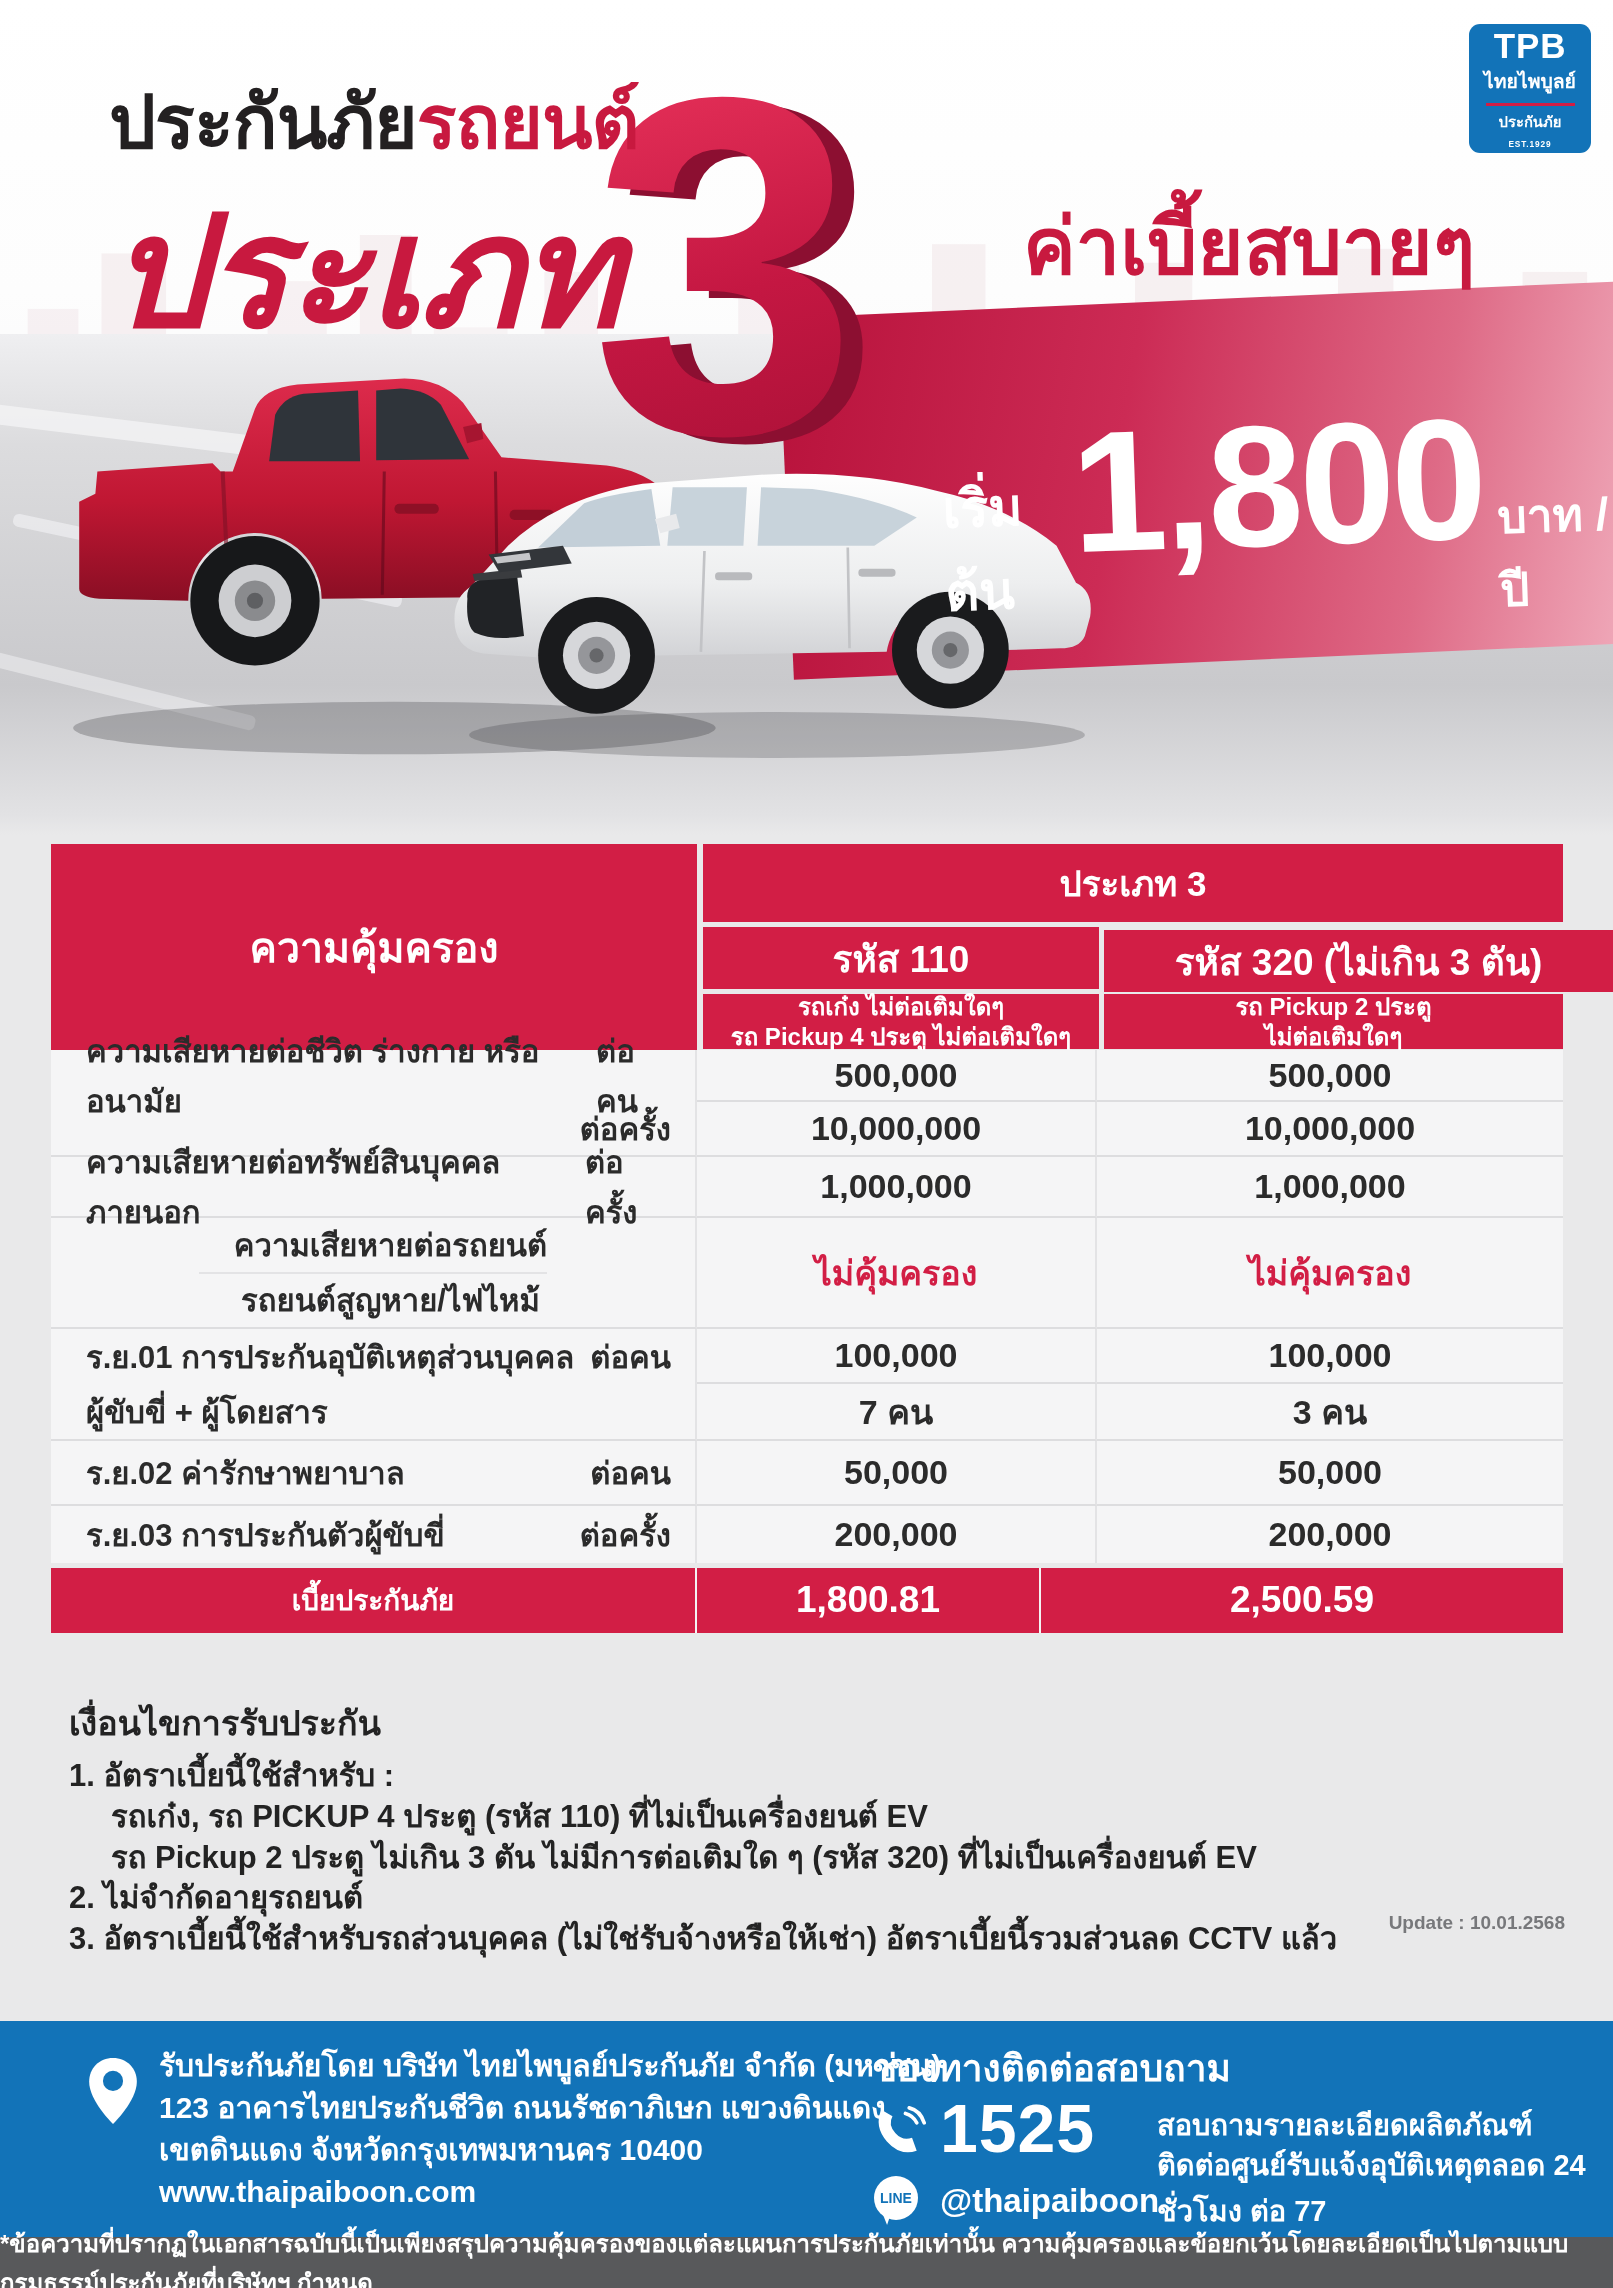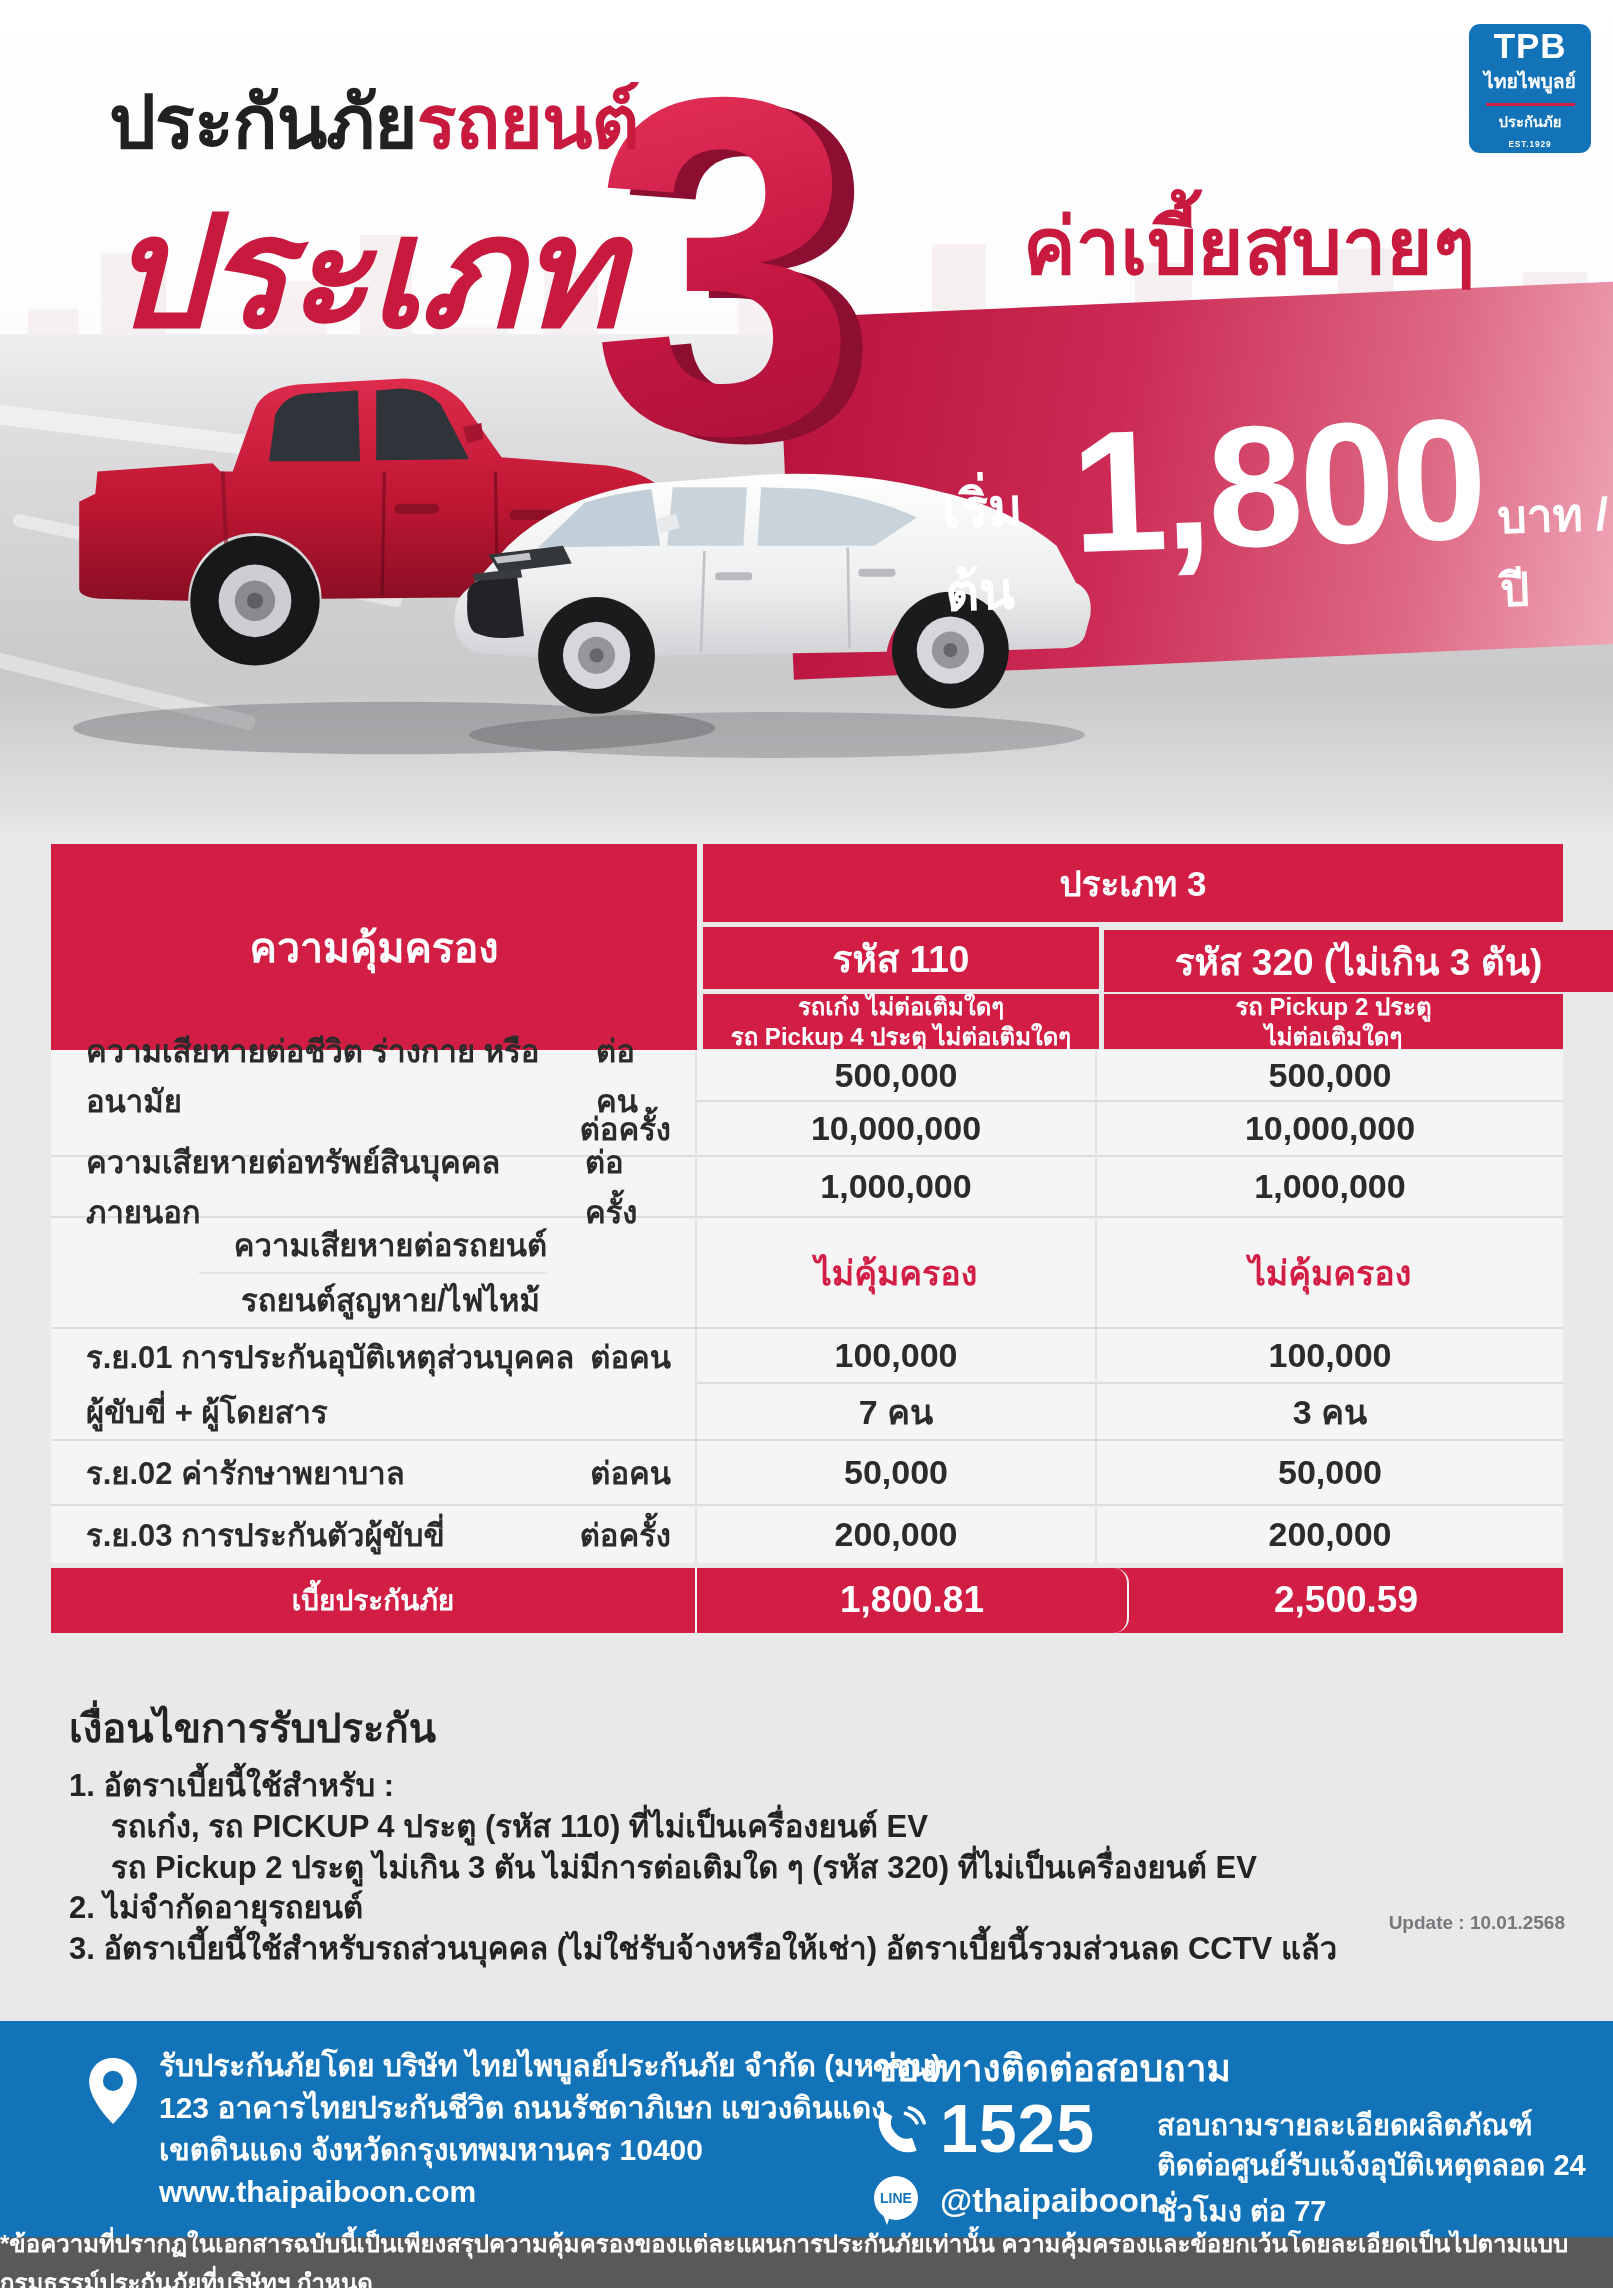--- a/index.html
+++ b/index.html
@@ -71,26 +71,26 @@
   .trow .v2{flex:1;}
   .bb{border-bottom:2.8px solid #DDDDDF;}
   .lab2col{flex-direction:column;align-items:stretch;padding:0 !important;}
   .lab2col .subrow{flex:1;display:flex;align-items:center;padding-left:35px;}
   .lab2col .subrow.first{border-bottom:2.8px solid #E3E3E5;}
   .nocover{color:#D21E45;font-size:35px;}
   .prow{display:flex;background:#D21E45;color:#fff;height:65px;margin-top:4.6px;}
   .prow .plab{width:646px;display:flex;align-items:center;justify-content:center;
     font-size:28px;font-weight:800;border-right:2.8px solid #F3F3F4;}
   .prow .pval{display:flex;align-items:center;justify-content:center;font-size:37px;font-weight:800;}
-  .prow .pv1{width:432px;border-right:2.8px solid #F3F3F4;border-radius:15px;}
+  .prow .pv1{width:344px;border-right:2.8px solid #F3F3F4;}
   .prow .pv2{flex:1;}
 
   
   .conds{position:absolute;left:69px;top:1696px;width:1440px;font-size:31px;color:#232323;z-index:5;}
-  .conds .chead{font-size:40px;font-weight:800;margin-bottom:7.4px;}
+  .conds .chead{font-size:34px;font-weight:800;margin-bottom:7.4px;}
   .conds .cline{line-height:37px;margin-top:3.7px;font-weight:600;}
   .conds .indent{padding-left:42px;}
   .update{position:absolute;right:48px;top:1912px;font-size:19px;color:#77787B;font-weight:600;z-index:5;}
 
   
   .footer{position:absolute;left:0;top:2021px;width:1613px;height:216px;background:#1273B8;color:#fff;z-index:5;}
   .pin-icon{position:absolute;left:89px;top:37px;}
   .addr{position:absolute;left:159px;top:24px;font-size:30px;font-weight:600;line-height:42px;}
   .contact-head{position:absolute;left:872px;top:16.6px;font-size:37px;font-weight:800;}
   .phone-icon{position:absolute;left:872px;top:85px;}

